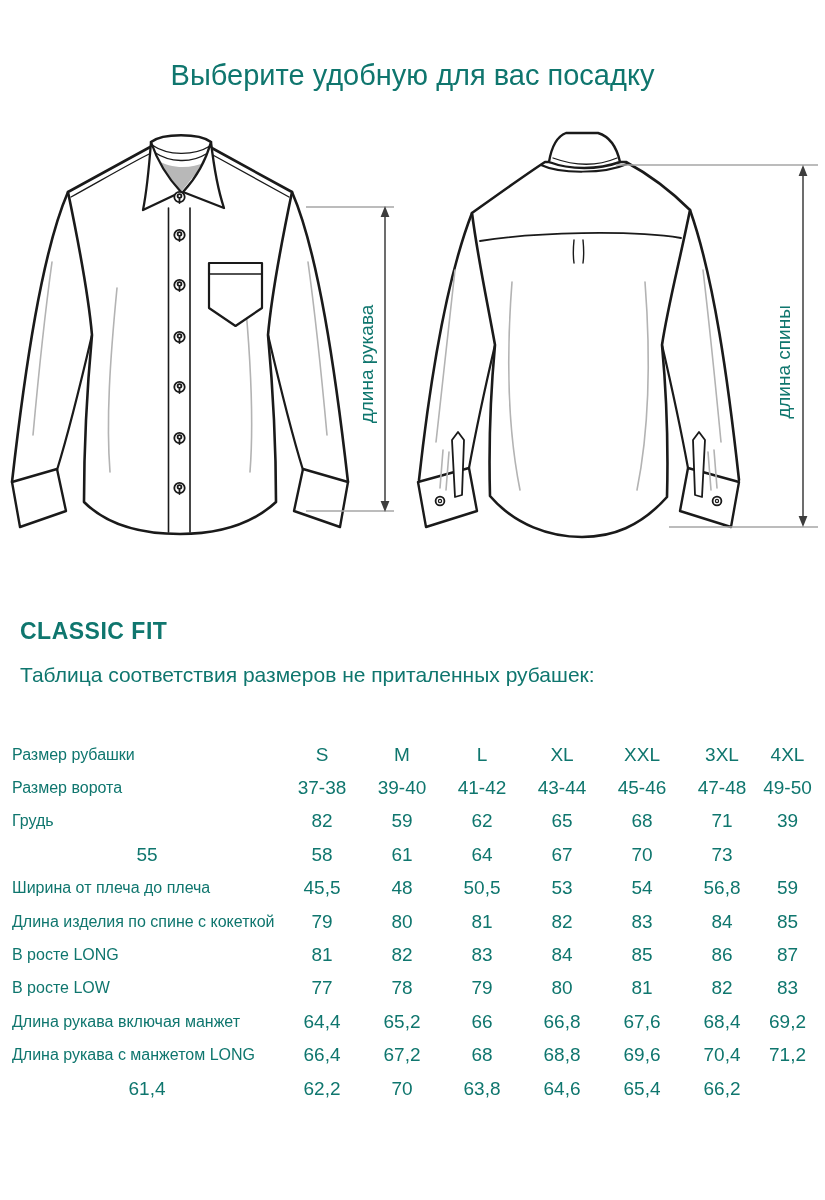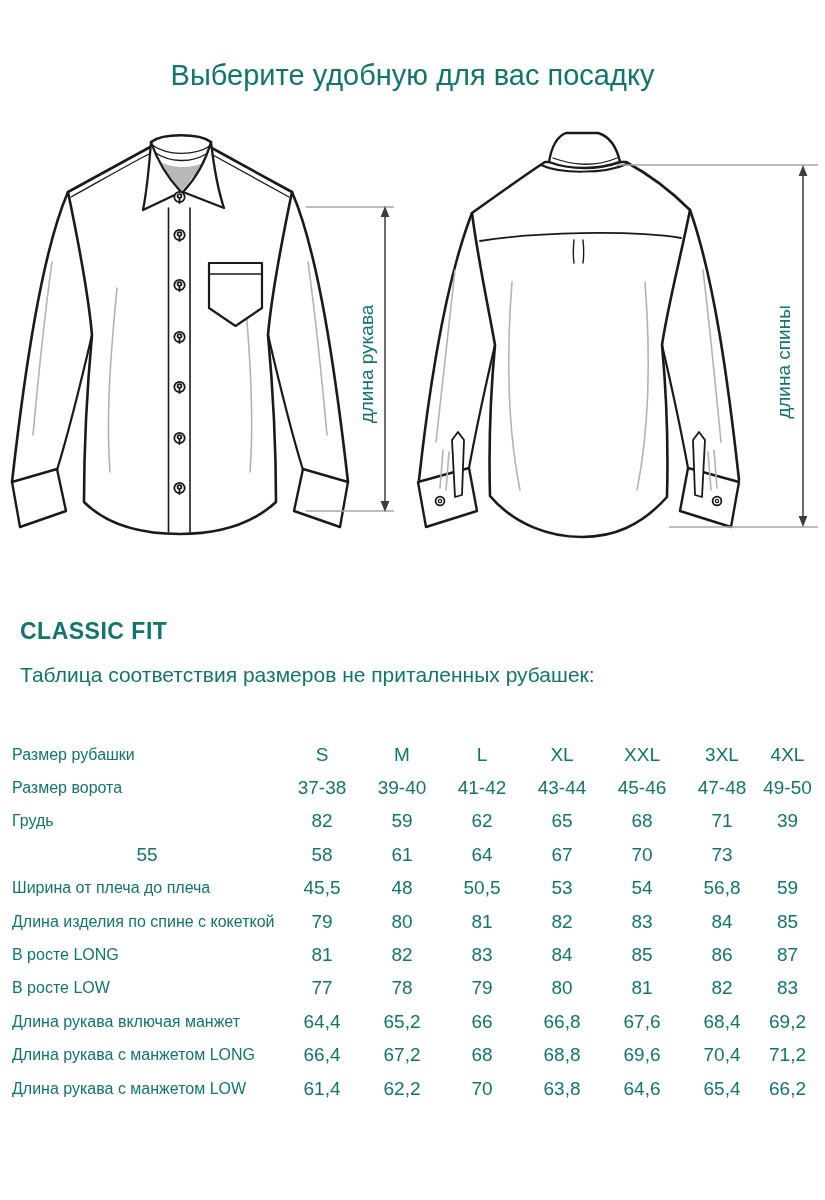--- a/index.html
+++ b/index.html
@@ -294,21 +294,20 @@
       <div class="tcell">66,4</div>
       <div class="tcell">67,2</div>
       <div class="tcell">68</div>
       <div class="tcell">68,8</div>
       <div class="tcell">69,6</div>
       <div class="tcell">70,4</div>
       <div class="tcell">71,2</div>
     </div>
 
     <div class="trow">
-      <div class="tlabel">Длина рукава с манжетом LOW</div>
       <div class="tcell">61,4</div>
       <div class="tcell">62,2</div>
       <div class="tcell">70</div>
       <div class="tcell">63,8</div>
       <div class="tcell">64,6</div>
       <div class="tcell">65,4</div>
       <div class="tcell">66,2</div>
     </div>
   </div>
 

